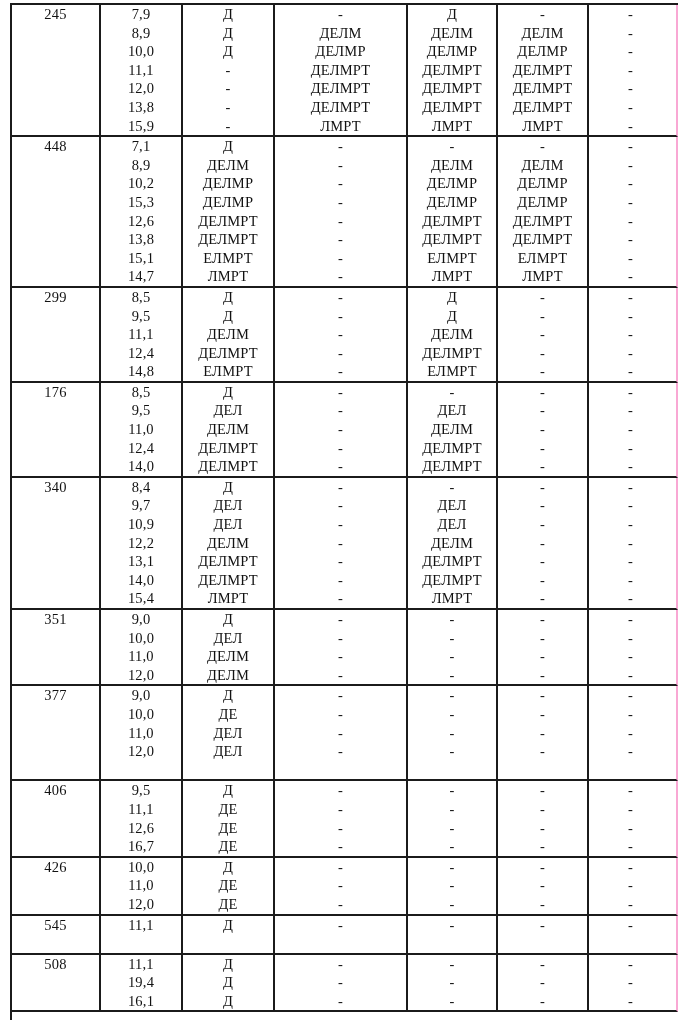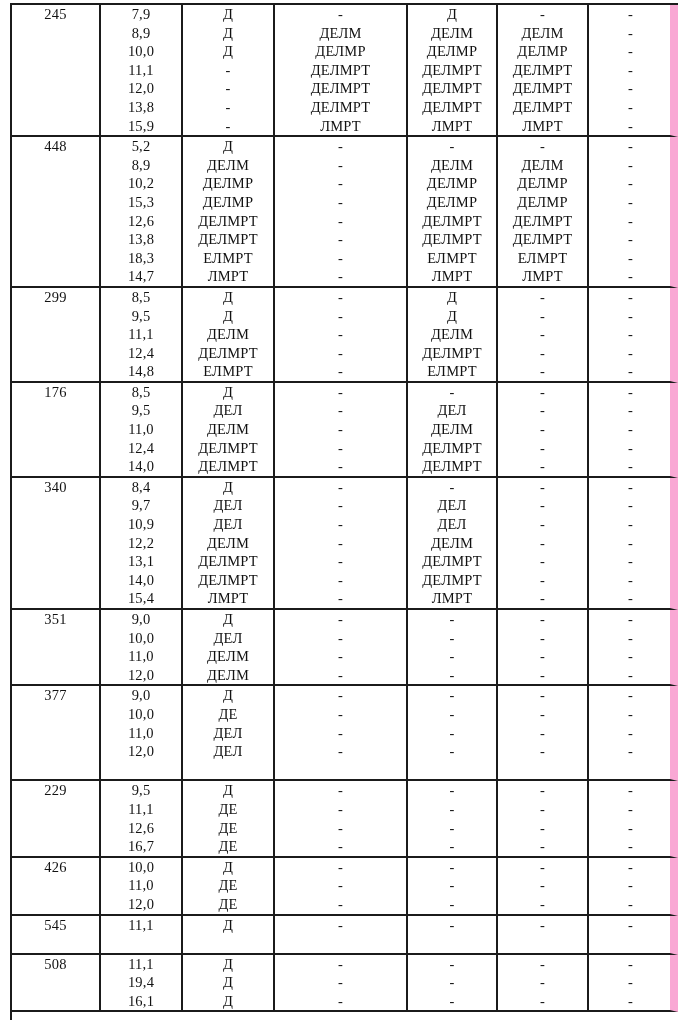--- a/index.html
+++ b/index.html
@@ -26,21 +26,21 @@
     top: 3px;
     width: 668px;
     border-top: 2px solid #1b1b1b;
     box-sizing: border-box;
   }
   .block {
     display: grid;
     grid-template-columns: 89px 82px 92px 133px 90px 91px 83px;
     grid-auto-rows: 18.6px;
     border-left: 2px solid #1b1b1b;
-    border-right: 8px solid #f9a8d4;
+    border-right: 2px solid #f9a8d4;
     border-bottom: 2px solid #1b1b1b;
     box-sizing: border-box;
     background: #ffffff;
   }
   .cell {
     display: flex;
     align-items: center;
     justify-content: center;
     font-size: 14.5px;
     line-height: 18.6px;
@@ -109,21 +109,21 @@
         <div class="cell bordered"></div>
         <div class="cell bordered">15,9</div>
         <div class="cell bordered">-</div>
         <div class="cell bordered">ЛМРТ</div>
         <div class="cell bordered">ЛМРТ</div>
         <div class="cell bordered">ЛМРТ</div>
         <div class="cell">-</div>
       </div>
       <div class="block">
         <div class="cell bordered">448</div>
-        <div class="cell bordered">5,2</div>
+        <div class="cell bordered">7,1</div>
         <div class="cell bordered">Д</div>
         <div class="cell bordered">-</div>
         <div class="cell bordered">-</div>
         <div class="cell bordered">-</div>
         <div class="cell">-</div>
         <div class="cell bordered"></div>
         <div class="cell bordered">8,9</div>
         <div class="cell bordered">ДЕЛМ</div>
         <div class="cell bordered">-</div>
         <div class="cell bordered">ДЕЛМ</div>
@@ -151,21 +151,21 @@
         <div class="cell bordered">ДЕЛМРТ</div>
         <div class="cell">-</div>
         <div class="cell bordered"></div>
         <div class="cell bordered">13,8</div>
         <div class="cell bordered">ДЕЛМРТ</div>
         <div class="cell bordered">-</div>
         <div class="cell bordered">ДЕЛМРТ</div>
         <div class="cell bordered">ДЕЛМРТ</div>
         <div class="cell">-</div>
         <div class="cell bordered"></div>
-        <div class="cell bordered">18,3</div>
+        <div class="cell bordered">15,1</div>
         <div class="cell bordered">ЕЛМРТ</div>
         <div class="cell bordered">-</div>
         <div class="cell bordered">ЕЛМРТ</div>
         <div class="cell bordered">ЕЛМРТ</div>
         <div class="cell">-</div>
         <div class="cell bordered"></div>
         <div class="cell bordered">14,7</div>
         <div class="cell bordered">ЛМРТ</div>
         <div class="cell bordered">-</div>
         <div class="cell bordered">ЛМРТ</div>
@@ -358,21 +358,21 @@
         <div class="cell">-</div>
         <div class="cell bordered"></div>
         <div class="cell bordered"></div>
         <div class="cell bordered"></div>
         <div class="cell bordered"></div>
         <div class="cell bordered"></div>
         <div class="cell bordered"></div>
         <div class="cell"></div>
       </div>
       <div class="block">
-        <div class="cell bordered">229</div>
+        <div class="cell bordered">406</div>
         <div class="cell bordered">9,5</div>
         <div class="cell bordered">Д</div>
         <div class="cell bordered">-</div>
         <div class="cell bordered">-</div>
         <div class="cell bordered">-</div>
         <div class="cell">-</div>
         <div class="cell bordered"></div>
         <div class="cell bordered">11,1</div>
         <div class="cell bordered">ДЕ</div>
         <div class="cell bordered">-</div>

